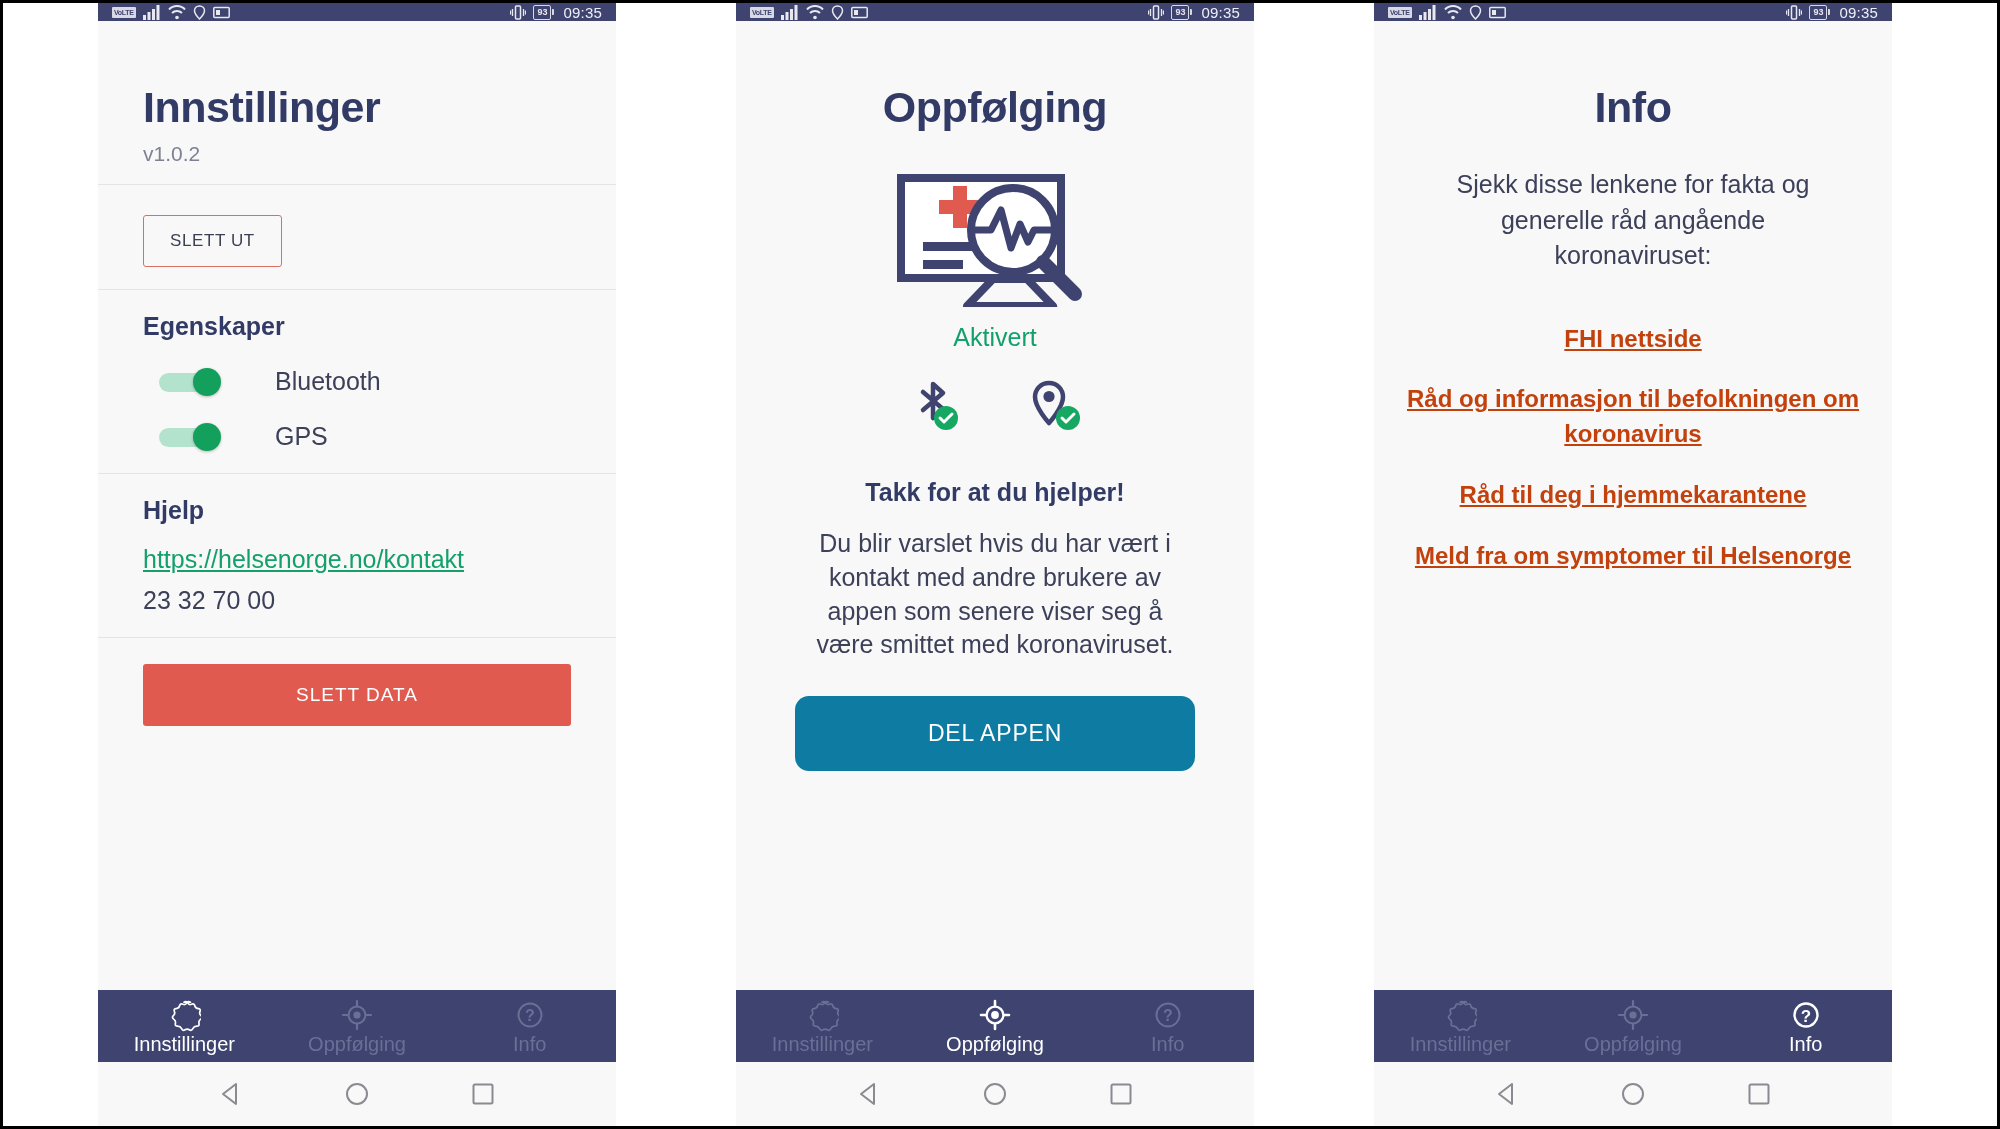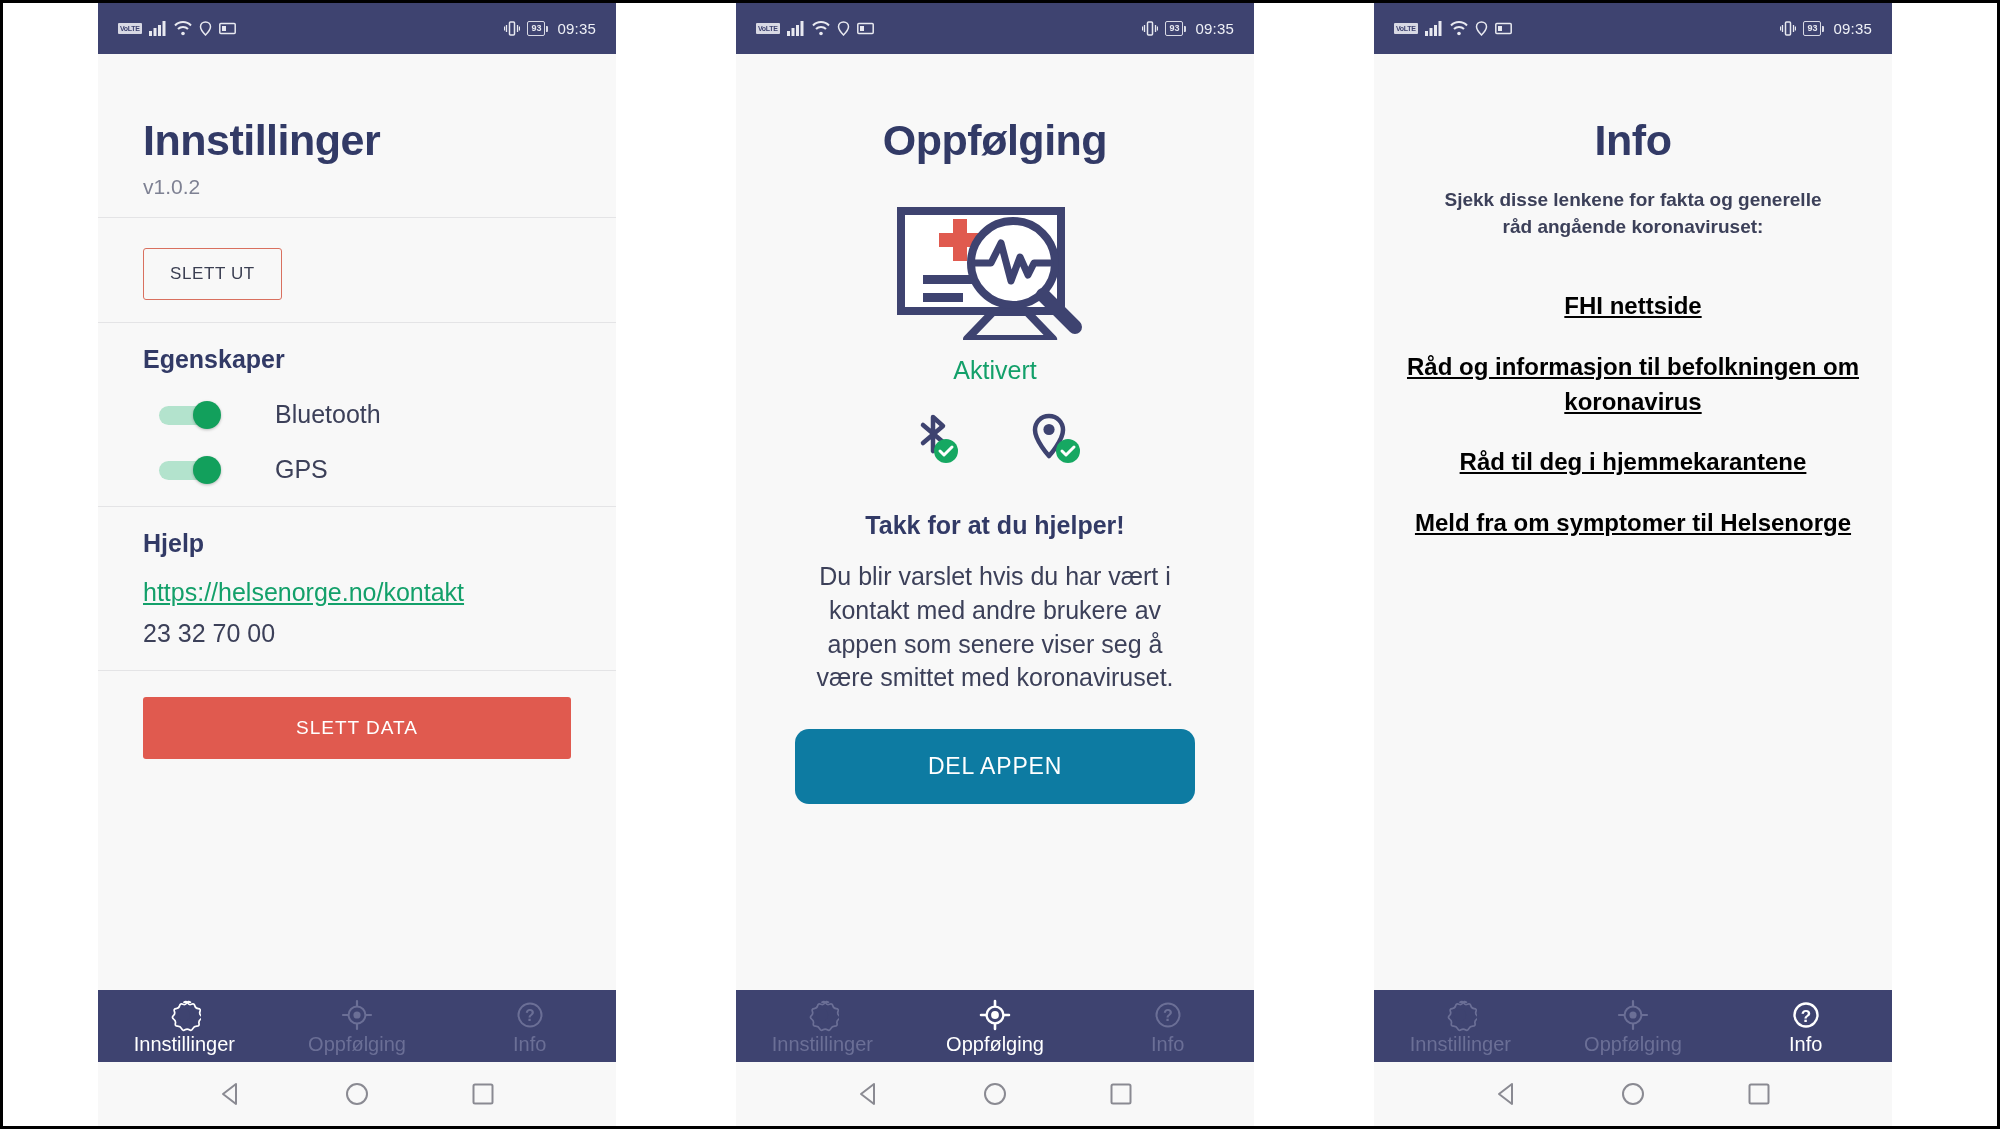--- a/index.html
+++ b/index.html
@@ -23,25 +23,25 @@
     display: flex;
     flex-direction: column;
     overflow: hidden;
   }
   #phone-1 { left: 95px;  width: 518px; }
   #phone-2 { left: 733px; width: 518px; }
   #phone-3 { left: 1371px; width: 518px; }
 
   
   .statusbar {
-    height: 51px;
+    height: 18px;
     background: #3e4370;
     display: flex;
     align-items: center;
-    padding: 0 20px;
+    padding: 0 14px;
     flex: 0 0 auto;
   }
   .sb-left { display: flex; align-items: center; gap: 7px; }
   .sb-right { margin-left: auto; display: flex; align-items: center; gap: 7px; }
   .sb-volte {
     background: #d8d9e4;
     color: #3e4370;
     font-size: 7px;
     font-weight: bold;
     line-height: 1;
@@ -229,30 +229,29 @@
     letter-spacing: 0.8px;
     padding: 24px 0;
     cursor: pointer;
     font-family: "Liberation Sans", sans-serif;
   }
 
   
   .s3 { text-align: center; padding-top: 62px; }
   .info-intro {
     color: #3c4059;
-    font-size: 19px;
+    font-size: 25px;
     line-height: 1.42;
-    margin: 22px auto 0 auto;
+    margin: 35px auto 0 auto;
     width: 400px;
-    font-weight: bold;
   }
   .info-links { margin-top: 48px; padding: 0 24px; }
   .info-link {
     display: block;
-    color: #000000;
+    color: #c2410c;
     font-size: 24px;
     font-weight: bold;
     line-height: 1.45;
     text-decoration: underline;
     margin-bottom: 26px;
     cursor: pointer;
   }
 
   
   .tabbar {

